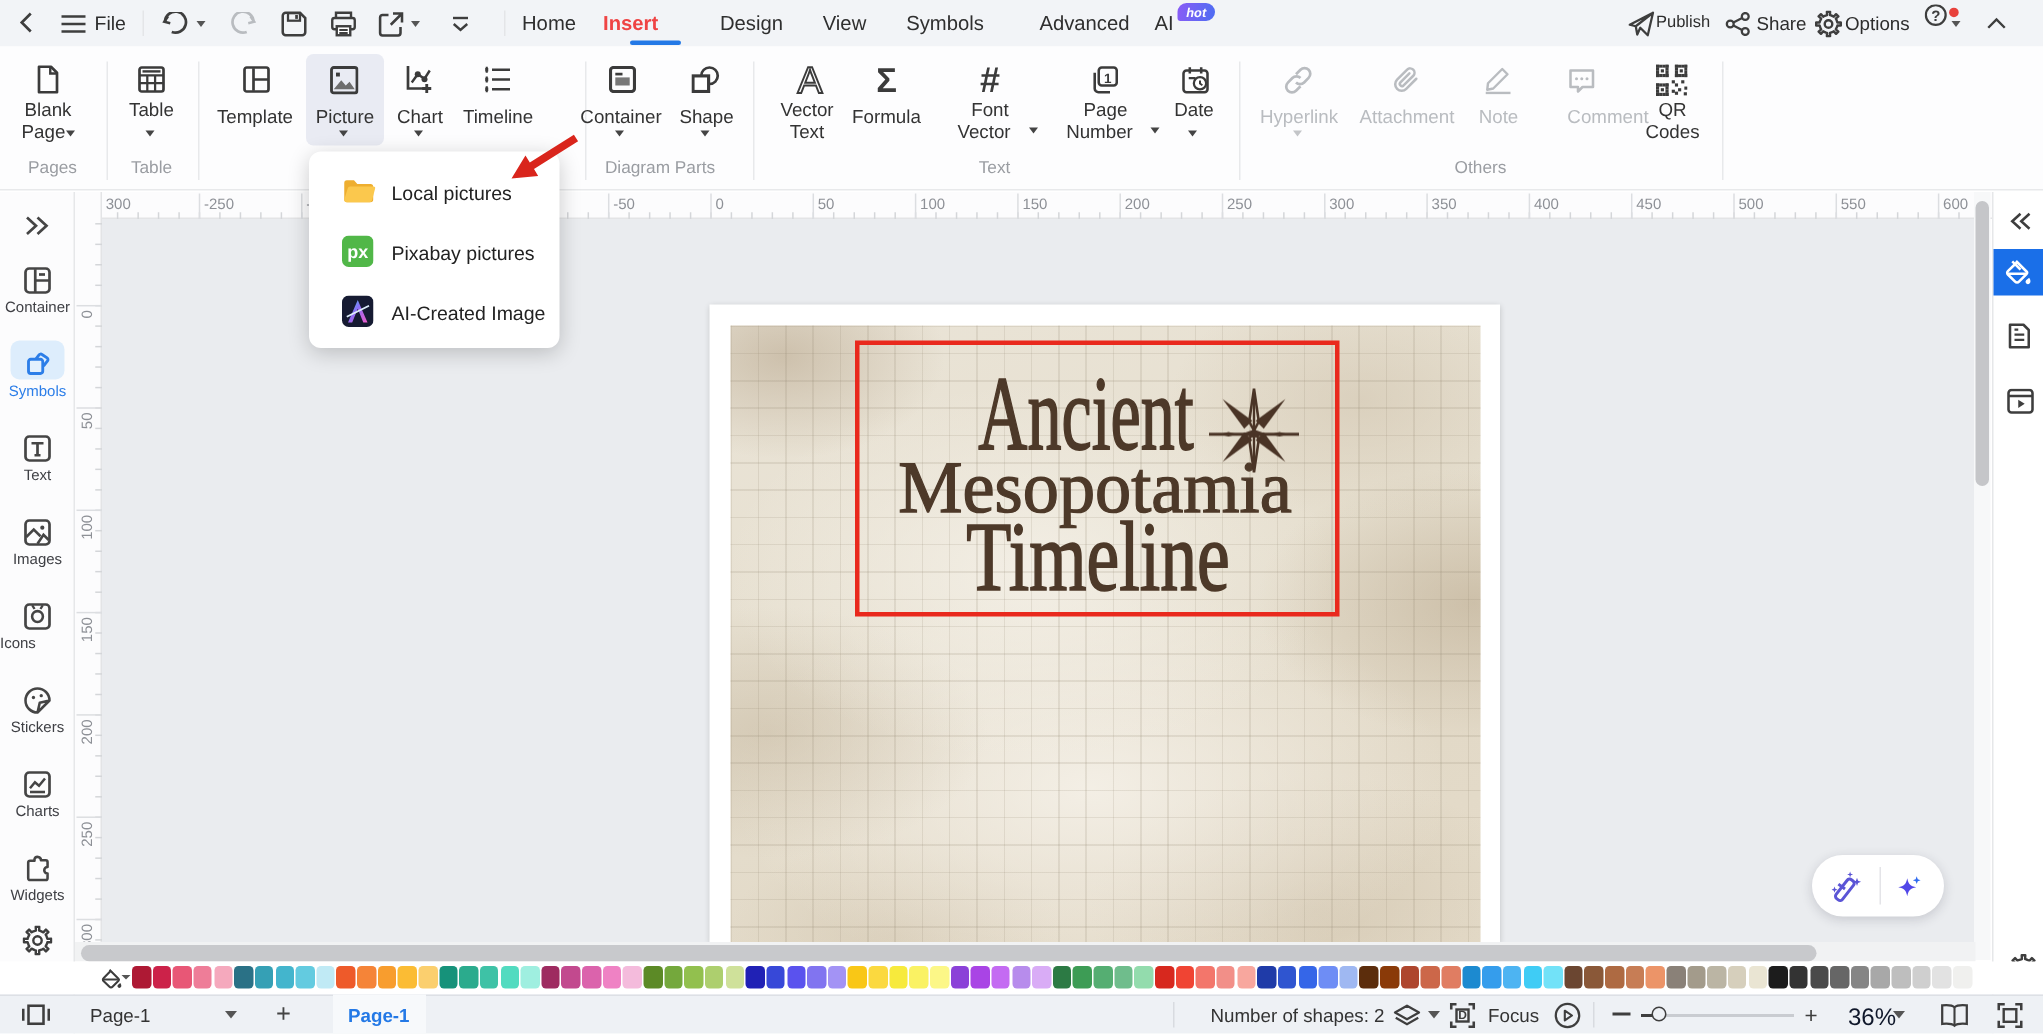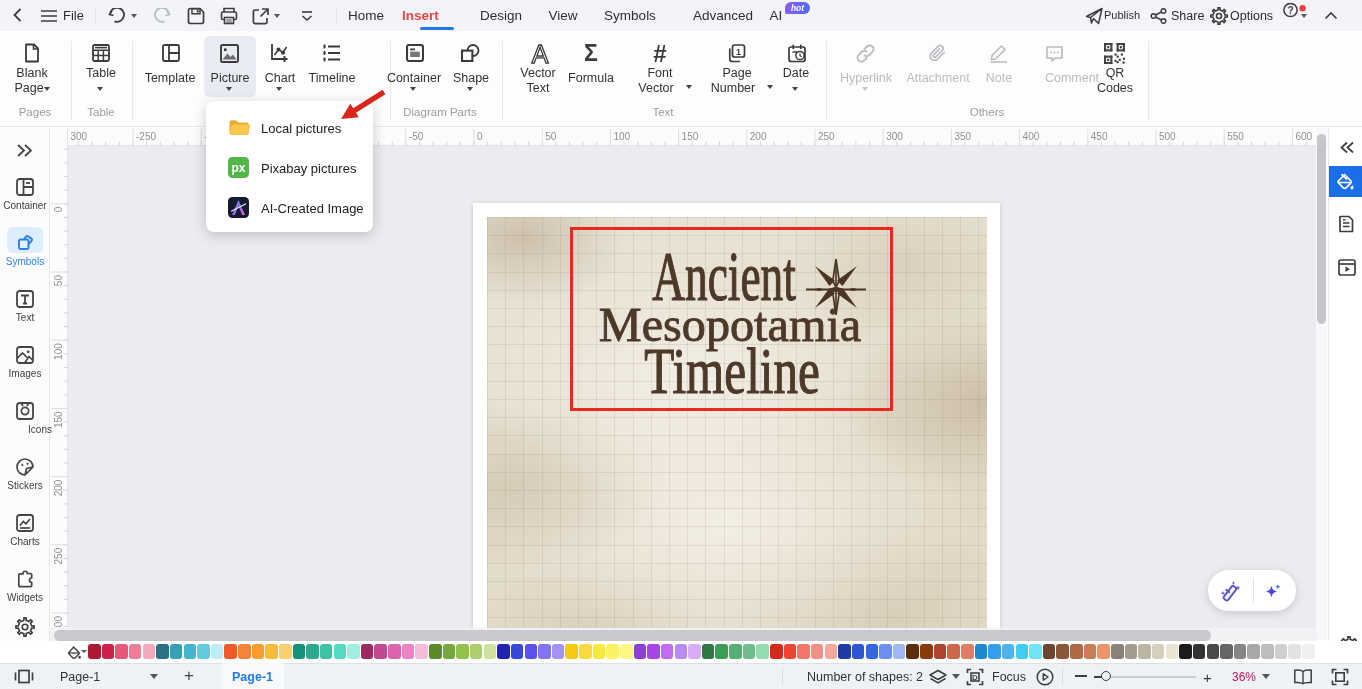--- a/index.html
+++ b/index.html
@@ -518,21 +518,21 @@
     <rect x="1" y="1" width="16" height="16" rx="2.5" stroke="#454545" stroke-width="1.8"></rect>
     <path d="M1.5 12 L6.5 7 L11 11.5 M9 16.5 L13 10.5 L16.5 14" stroke="#454545" stroke-width="1.7" fill="none"></path>
     <circle cx="12.2" cy="5.8" r="1.4" fill="#454545"></circle>
   </svg>
 <div class="abs" style="left:0;top:368px;width:50px;text-align:center;font-size:10px;color:#3f4045">Images</div>
 <svg style="position:absolute;left:16px;top:402px" width="18" height="18" viewBox="0 0 18 18" fill="none">
     <rect x="1" y="1" width="16" height="16" rx="2.5" stroke="#454545" stroke-width="1.8"></rect>
     <circle cx="9" cy="9" r="3.6" stroke="#454545" stroke-width="1.7" fill="none"></circle>
     <path d="M5.5 1.5 L7 4 M12.5 1.5 L11 4" stroke="#454545" stroke-width="1.6"></path>
   </svg>
-<div class="abs" style="left:0;top:424px;width:52px;text-align:right;font-size:10px;color:#3f4045">Icons</div>
+<div class="abs" style="left:0;top:424px;width:52px;text-align:left;font-size:10px;color:#3f4045">Icons</div>
 <svg style="position:absolute;left:16px;top:458px" width="18" height="18" viewBox="0 0 18 18" fill="none">
     <path d="M17 9 a8 8 0 1 0 -8 8 L17 9 Z M17 9 L10.5 10.5 L9 17" stroke="#454545" stroke-width="1.7" fill="none" stroke-linejoin="round"></path>
     <circle cx="6.3" cy="7" r="1.1" fill="#454545"></circle>
     <circle cx="11.5" cy="5.8" r="1.1" fill="#454545"></circle>
   </svg>
 <div class="abs" style="left:0;top:480px;width:50px;text-align:center;font-size:10px;color:#3f4045">Stickers</div>
 <svg style="position:absolute;left:16px;top:514px" width="18" height="18" viewBox="0 0 18 18" fill="none">
     <rect x="1" y="1" width="16" height="16" rx="2.5" stroke="#454545" stroke-width="1.8"></rect>
     <path d="M4 11.5 L7.3 7.5 L10 9.8 L14 5" stroke="#454545" stroke-width="1.7" fill="none"></path>
     <path d="M4 14 H14" stroke="#454545" stroke-width="1.7"></path>
@@ -694,21 +694,21 @@
 <svg style="position:absolute;left:1036px;top:668px" width="18" height="18" viewBox="0 0 18 18" fill="none">
     <circle cx="9" cy="9" r="7.8" stroke="#3e3e3e" stroke-width="1.5" fill="none"></circle>
     <path d="M7.2 5.8 L12 9 L7.2 12.2 Z" stroke="#3e3e3e" stroke-width="1.4" fill="none" stroke-linejoin="round"></path>
   </svg>
 <div class="vsep" style="left:1062px;top:668px;height:17px;background:#d8dbe0"></div>
 <div class="abs" style="left:1075px;top:675px;width:12px;height:1.8px;background:#3e3e3e"></div>
 <div class="abs" style="left:1094px;top:676px;width:102px;height:1.5px;background:#c9ccd1"></div>
 <div class="abs" style="left:1094px;top:676px;width:12px;height:1.5px;background:#3e3e3e"></div>
 <div class="abs" style="left:1101px;top:671px;width:10px;height:10px;border:1.8px solid #3e3e3e;border-radius:50%;background:#eef1f5"></div>
 <div class="abs" style="left:1203px;top:669px;width:13px;height:13px;color:#3e3e3e;font-size:15px">+</div>
-<div class="abs" style="left:1232px;top:670px;font-size:12px;color:#be185d">36%</div>
+<div class="abs" style="left:1232px;top:670px;font-size:16px;color:#0f172a">36%</div>
 <div style="position:absolute;left:1262px;top:674px;width:0;height:0;border-left:4.0px solid transparent;border-right:4.0px solid transparent;border-top:5.0px solid #555"></div>
 <svg style="position:absolute;left:1293px;top:668px" width="20" height="18" viewBox="0 0 20 18" fill="none">
     <path d="M10 3.5 C8.5 2 6 1.8 1.8 2.2 V14.6 C6 14.2 8.5 14.5 10 15.8 C11.5 14.5 14 14.2 18.2 14.6 V2.2 C14 1.8 11.5 2 10 3.5 Z" stroke="#3e3e3e" stroke-width="1.5" fill="none"></path>
     <path d="M10 3.7 V15.5" stroke="#3e3e3e" stroke-width="1.4"></path>
   </svg>
 <svg style="position:absolute;left:1331px;top:668px" width="18" height="18" viewBox="0 0 18 18" fill="none">
     <path d="M5.5 1.5 H1.5 V5.5 M12.5 1.5 H16.5 V5.5 M16.5 12.5 V16.5 H12.5 M1.5 12.5 V16.5 H5.5" stroke="#3e3e3e" stroke-width="1.7" fill="none"></path>
     <rect x="4.8" y="4.8" width="8.4" height="8.4" stroke="#3e3e3e" stroke-width="1.6" fill="none"></rect>
   </svg>
 <div class="abs" style="left:206px;top:101px;width:167px;height:131px;background:#fff;border-radius:8px;box-shadow:0 3px 14px rgba(0,0,0,.2);z-index:50"></div>

